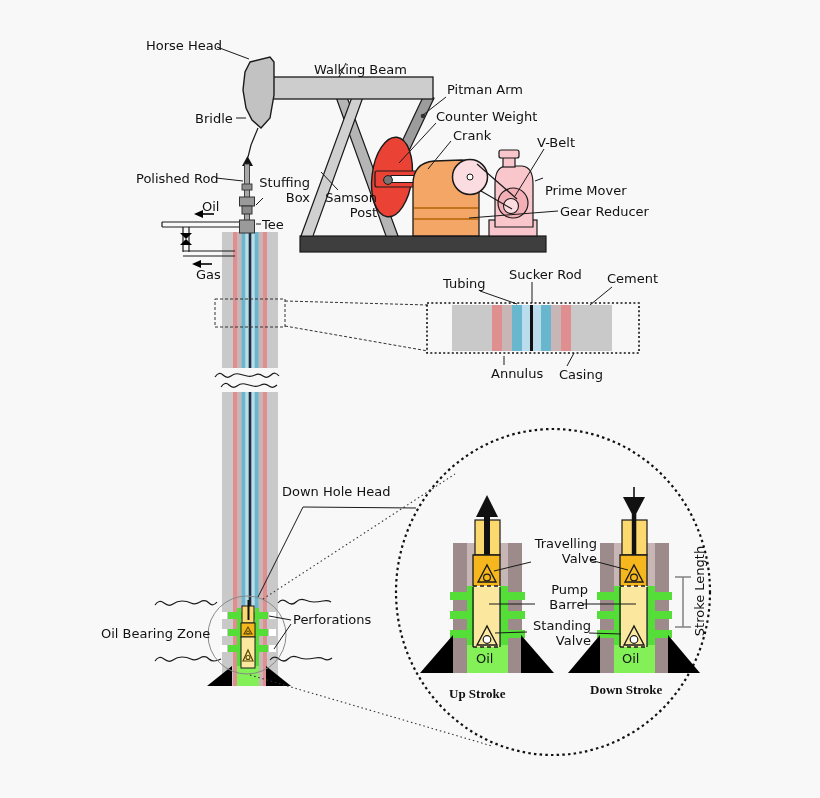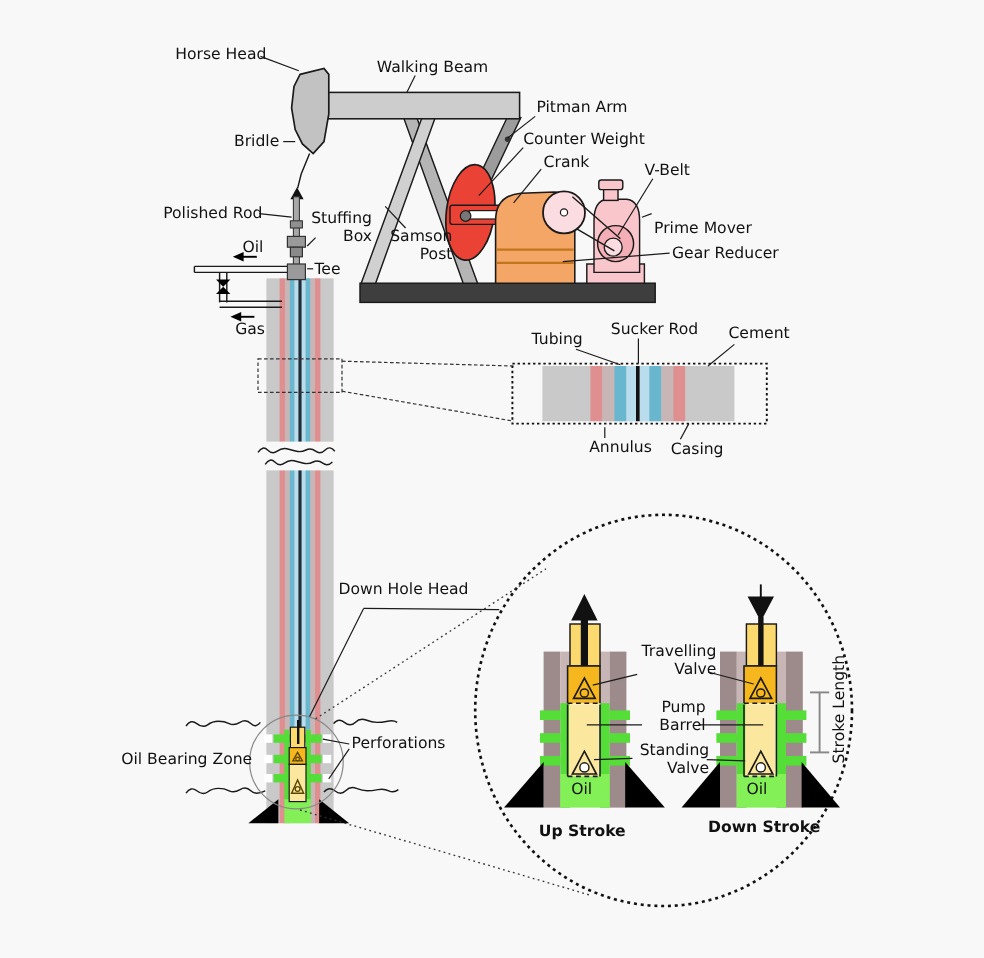--- a/index.html
+++ b/index.html
@@ -8,21 +8,21 @@
     background:var(--bg,#f8f8f8);
     font-family:"DejaVu Sans","Liberation Sans",sans-serif;
     color:#111;overflow:hidden;
   }
   #art{position:absolute;left:0;top:0;}
   .lbl{
     position:absolute;font-size:13px;line-height:15px;white-space:nowrap;
     color:#111;
   }
   .lbl.center{text-align:right;white-space:normal;}
-  .lbl.bold{font-weight:bold;}
+  .lbl.bold{font-weight:bold;font-family:Liberation Serif, serif;}
   .vtext{
     position:absolute;font-size:13px;width:98px;height:16px;text-align:center;
     transform:rotate(-90deg);transform-origin:50% 50%;white-space:nowrap;
   }
 </style>
 </head>
 <body>
 
 <div id="stage">
 
@@ -310,21 +310,21 @@
     <line x1="263" y1="198" x2="256" y2="205"></line>
     <line x1="256" y1="224" x2="261" y2="224"></line>
     <line x1="303" y1="507" x2="416" y2="508"></line>
     <line x1="303" y1="507" x2="258" y2="597"></line>
     <line x1="291" y1="620" x2="269" y2="616"></line>
     <line x1="291" y1="624" x2="274" y2="649"></line>
   </g>
 </svg>
 
 <div class="lbl" style="left:146px;top:38px">Horse Head</div>
-<div class="lbl" style="left:314px;top:49px">Walking Beam</div>
+<div class="lbl" style="left:314px;top:62px">Walking Beam</div>
 <div class="lbl" style="left:447px;top:82px">Pitman Arm</div>
 <div class="lbl" style="left:436px;top:109px">Counter Weight</div>
 <div class="lbl" style="left:453px;top:128px">Crank</div>
 <div class="lbl" style="left:537px;top:135px">V-Belt</div>
 <div class="lbl" style="left:545px;top:183px">Prime Mover</div>
 <div class="lbl" style="left:560px;top:204px">Gear Reducer</div>
 <div class="lbl center" style="left:319px;top:190px;width:58px">
   <div>Samson</div>
   <div>Post</div>
 </div>

